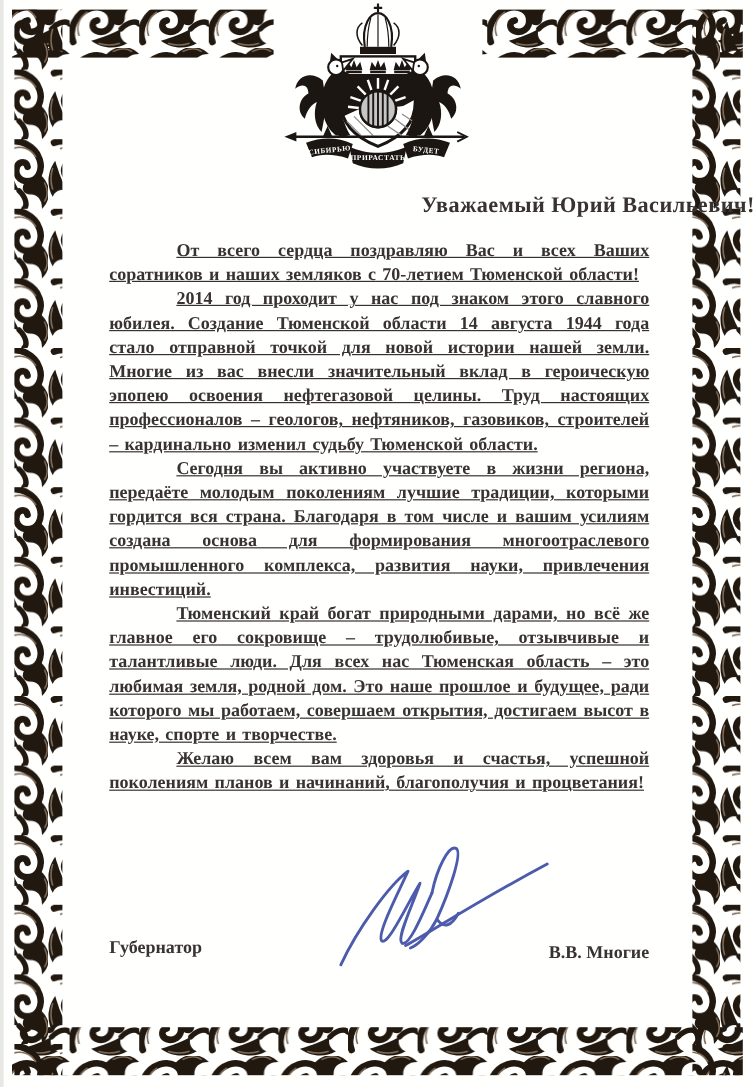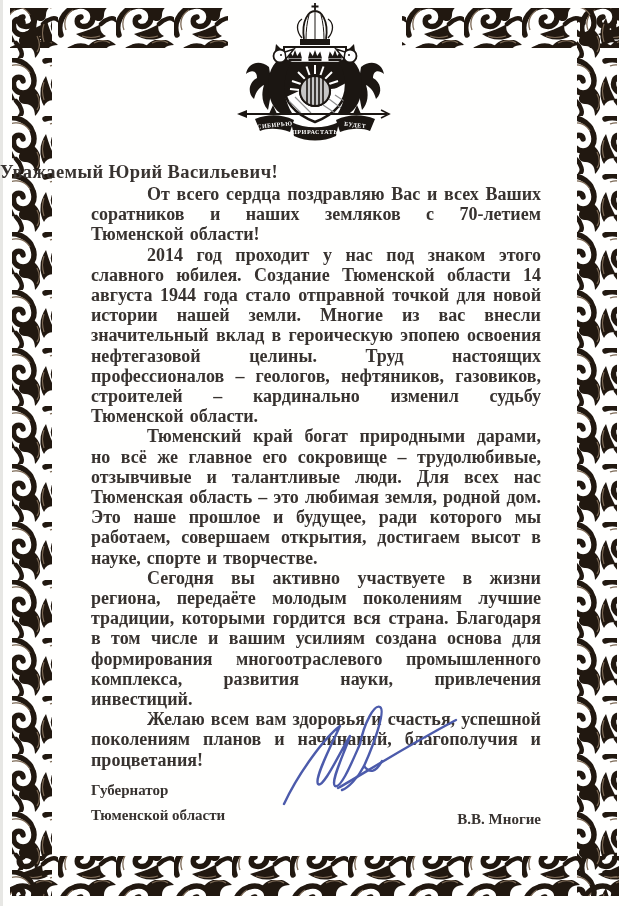--- a/index.html
+++ b/index.html
@@ -4,27 +4,27 @@
 <style>
   html,body{margin:0;padding:0;background:#ffffff;}
   .page{
     position:relative;width:629px;height:906px;background:#fffffe;overflow:hidden;
     font-family:"Liberation Serif","DejaVu Serif",serif;color:#383330;
   }
   .scan-edge{position:absolute;left:0;top:0;width:3px;height:100%;background:#e7e7e4;}
   .frame{position:absolute;left:0;top:0;}
   .arms{position:absolute;left:235px;top:1px;width:160px;height:148px;}
   .salutation{
-    position:absolute;top:162px;left:0;width:100%;text-align:left;
+    position:absolute;top:162px;left:0;width:100%;text-align:right;
     font-size:18.5px;font-weight:bold;letter-spacing:.4px;
   }
   .body-text{
-    position:absolute;top:184px;left:91px;width:450px;
-    font-size:18px;font-weight:bold;line-height:20.2px;
-    text-align:justify;word-spacing:1.5px;
+    position:absolute;top:199px;left:91px;width:450px;
+    font-size:15px;font-weight:bold;line-height:20.2px;
+    text-align:justify;word-spacing:1.5px;text-decoration:underline;
   }
   .body-text p{margin:0;text-indent:56px;}
   .signoff{
     position:absolute;top:778px;left:91px;width:450px;
     display:flex;justify-content:space-between;align-items:flex-end;
     font-size:15px;font-weight:bold;font-family:Liberation Serif, serif;
   }
   .signoff .title div{line-height:25px;}
   .signature{position:absolute;left:276px;top:700px;width:192px;height:112px;}
 </style>
@@ -133,34 +133,33 @@
       <text x="80" y="132.5" font-size="6.2" fill="#ffffff" text-anchor="middle">ПРИРАСТАТЬ</text>
       <text x="120" y="126" font-size="6" fill="#ffffff" text-anchor="middle" transform="rotate(6 120 126)">БУДЕТ</text>
     </g>
   </svg>
 
   <div class="salutation">Уважаемый Юрий Васильевич!</div>
 
   <div class="body-text">
       <p>От всего сердца поздравляю Вас и всех Ваших соратников и наших земляков с 70-летием Тюменской области!</p>
       <p>2014 год проходит у нас под знаком этого славного юбилея. Создание Тюменской области 14 августа 1944 года стало отправной точкой для новой истории нашей земли. Многие из вас внесли значительный вклад в героическую эпопею освоения нефтегазовой целины. Труд настоящих профессионалов – геологов, нефтяников, газовиков, строителей – кардинально изменил судьбу Тюменской области.</p>
+      <p>Сегодня вы активно участвуете в жизни региона, передаёте молодым поколениям лучшие традиции, которыми гордится вся страна. Благодаря в том числе и вашим усилиям создана основа для формирования многоотраслевого промышленного комплекса, развития науки, привлечения инвестиций.</p>
       <p>Тюменский край богат природными дарами, но всё же главное его сокровище – трудолюбивые, отзывчивые и талантливые люди. Для всех нас Тюменская область – это любимая земля, родной дом. Это наше прошлое и будущее, ради которого мы работаем, совершаем открытия, достигаем высот в науке, спорте и творчестве.</p>
-      <p>Сегодня вы активно участвуете в жизни региона, передаёте молодым поколениям лучшие традиции, которыми гордится вся страна. Благодаря в том числе и вашим усилиям создана основа для формирования многоотраслевого промышленного комплекса, развития науки, привлечения инвестиций.</p>
       <p>Желаю всем вам здоровья и счастья, успешной поколениям планов и начинаний, благополучия и процветания!</p>
     </div>
 
   <svg class="signature" viewBox="0 0 192 112" xmlns="http://www.w3.org/2000/svg">
     <g fill="none" stroke="#4c5bab" stroke-width="2.4" stroke-linecap="round" stroke-linejoin="round">
       <path d="M8,104 C22,74 48,38 64,26 C56,44 38,78 42,84 C47,89 64,52 74,36 C68,54 54,82 59,86 C65,89 76,62 84,44"></path>
       <path d="M84,44 C88,24 98,4 104,7 C110,10 98,44 88,66 C82,78 72,88 66,90"></path>
       <path d="M62,88 C84,76 120,52 180,20"></path>
       <path d="M88,66 C94,74 100,72 106,61"></path>
     </g>
   </svg>
 
   <div class="signoff">
     <div class="title">
       <div>Губернатор</div>
-      <div>Тюменской области</div>
     </div>
     <div>В.В. Многие</div>
   </div>
 </div>
 
 </body></html>

